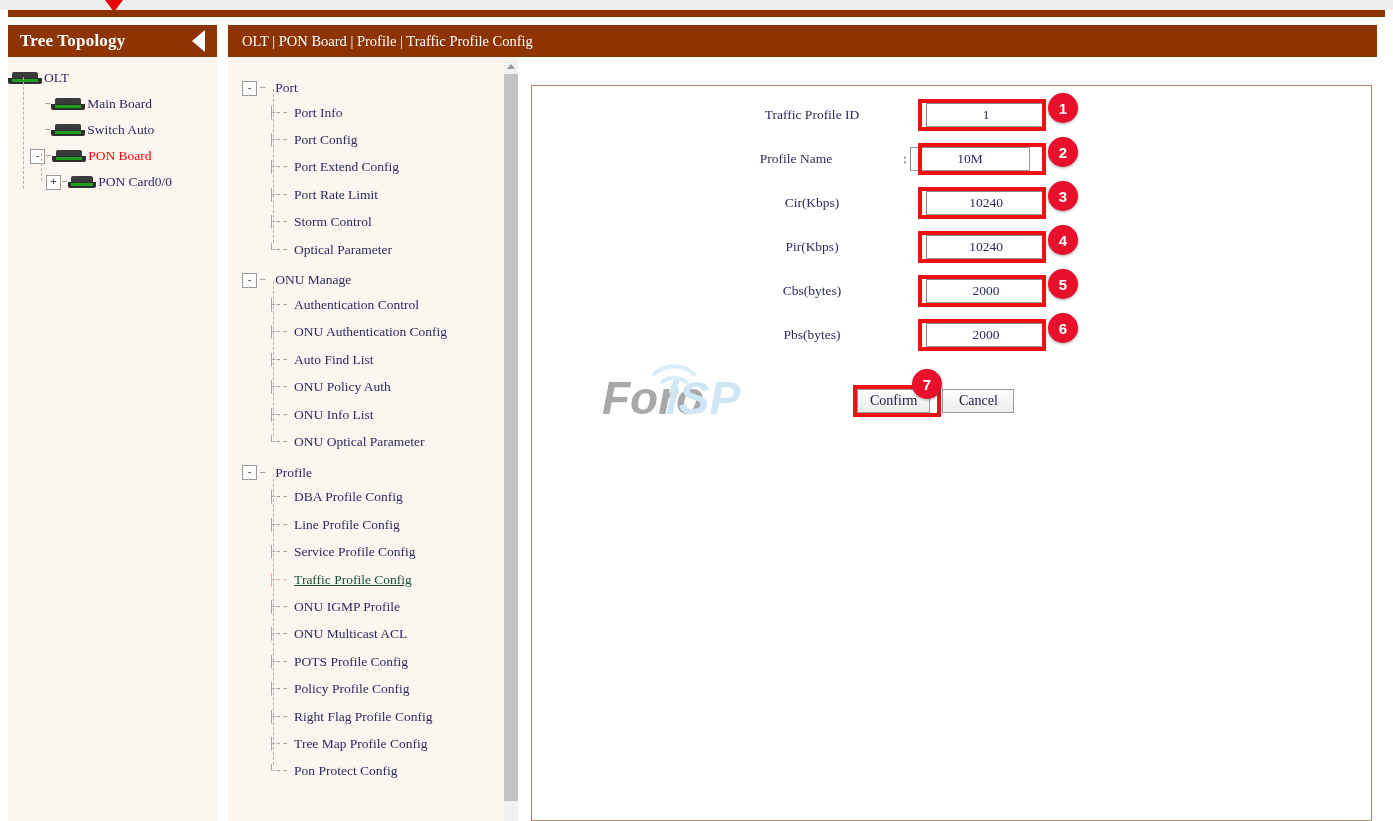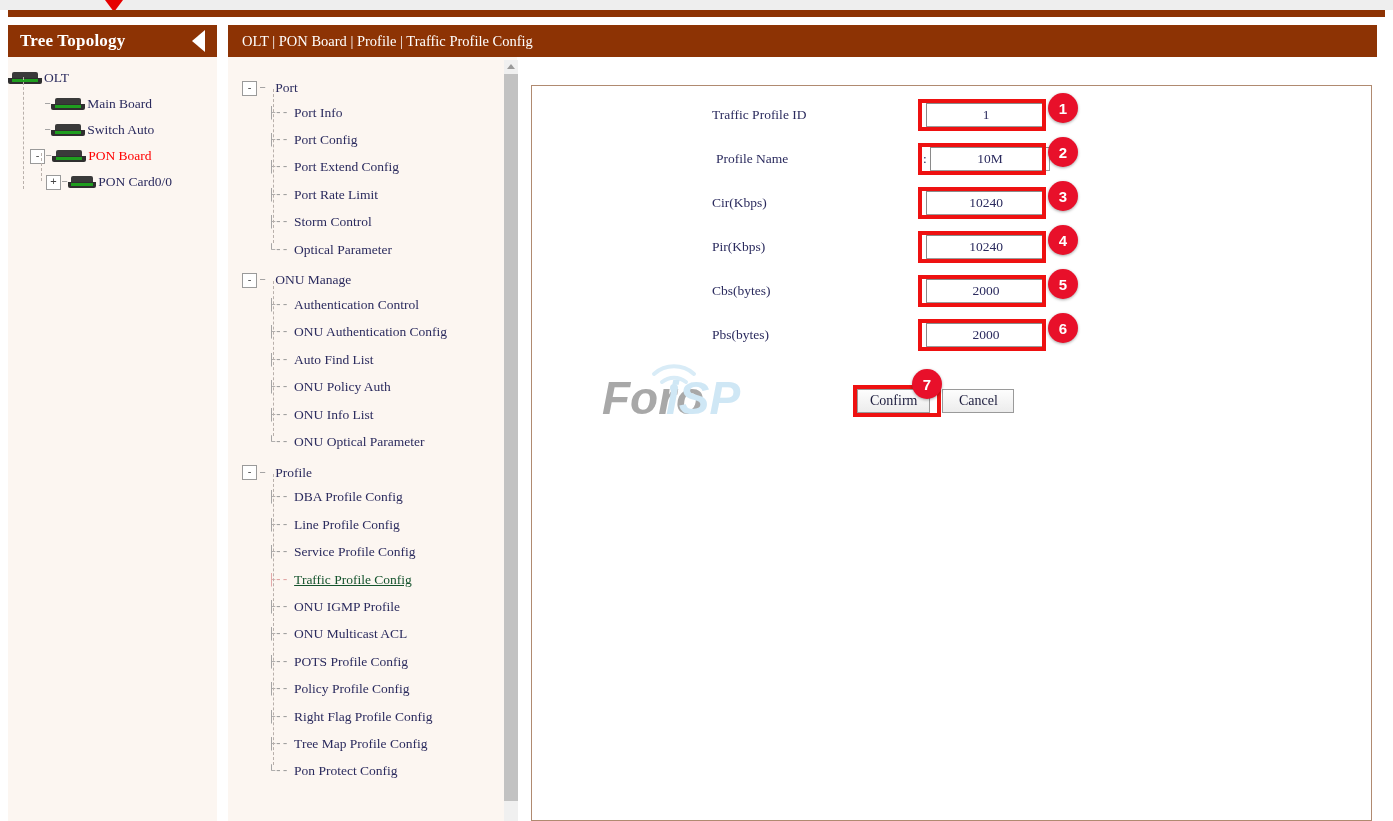--- a/index.html
+++ b/index.html
@@ -250,21 +250,21 @@
     left: 0; top: 0;
     width: 841px;
   }
   .frow {
     position: absolute;
     display: flex;
     align-items: center;
   }
   .flabel {
     width: 200px;
-    text-align: left;
+    text-align: center;
     font-size: 13.5px;
     color: #2b2b5e;
     font-family: "Liberation Serif", serif;
     padding-right: 4px;
   }
   .fcolon {
     font-size: 13.5px;
     color: #2b2b5e;
     width: 10px;
     text-align: center;
@@ -537,21 +537,21 @@
     </div>
 
     <div class="form-area" id="form-area">
         <div class="frow" style="left: 180px; top: 17px;">
           <div class="flabel">Traffic Profile ID</div>
           <div class="fcolon">:</div>
           <input type="text" class="fin" value="1" style="">
         </div>
         <div class="ring" style="left: 386px; top: 13px; width: 128px; height: 32px;"></div>
         <div class="badge" style="left: 516px; top: 7px;">1</div>
-        <div class="frow" style="left: 184px; top: 61px;">
+        <div class="frow" style="left: 164px; top: 61px;">
           <div class="flabel">Profile Name</div>
           <div class="fcolon">:</div>
           <input type="text" class="fin" value="10M" style="">
         </div>
         <div class="ring" style="left: 386px; top: 57px; width: 128px; height: 32px;"></div>
         <div class="badge" style="left: 516px; top: 51px;">2</div>
         <div class="frow" style="left: 180px; top: 105px;">
           <div class="flabel">Cir(Kbps)</div>
           <div class="fcolon">:</div>
           <input type="text" class="fin" value="10240" style="">

